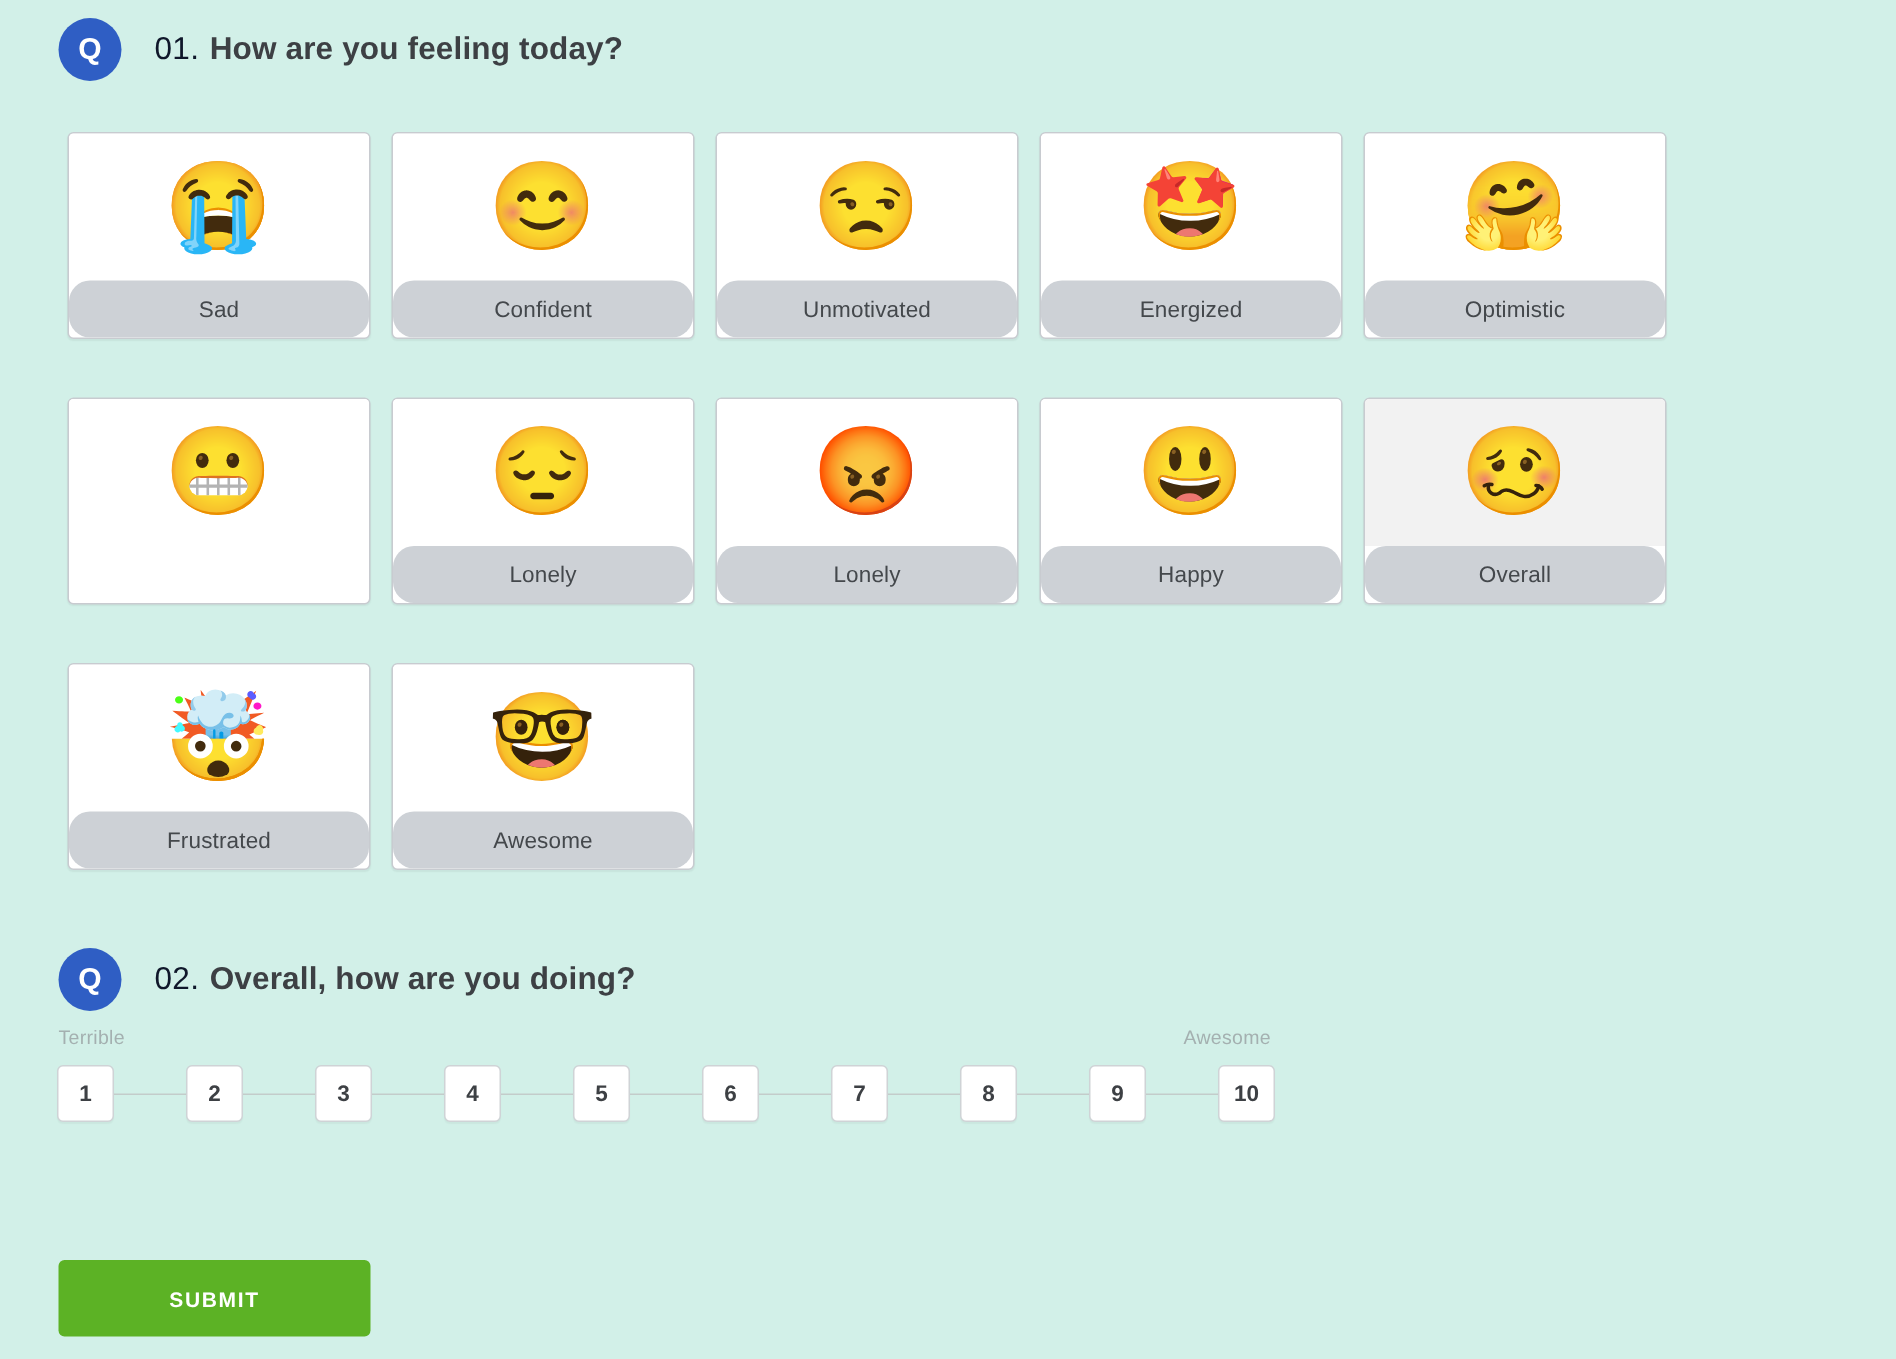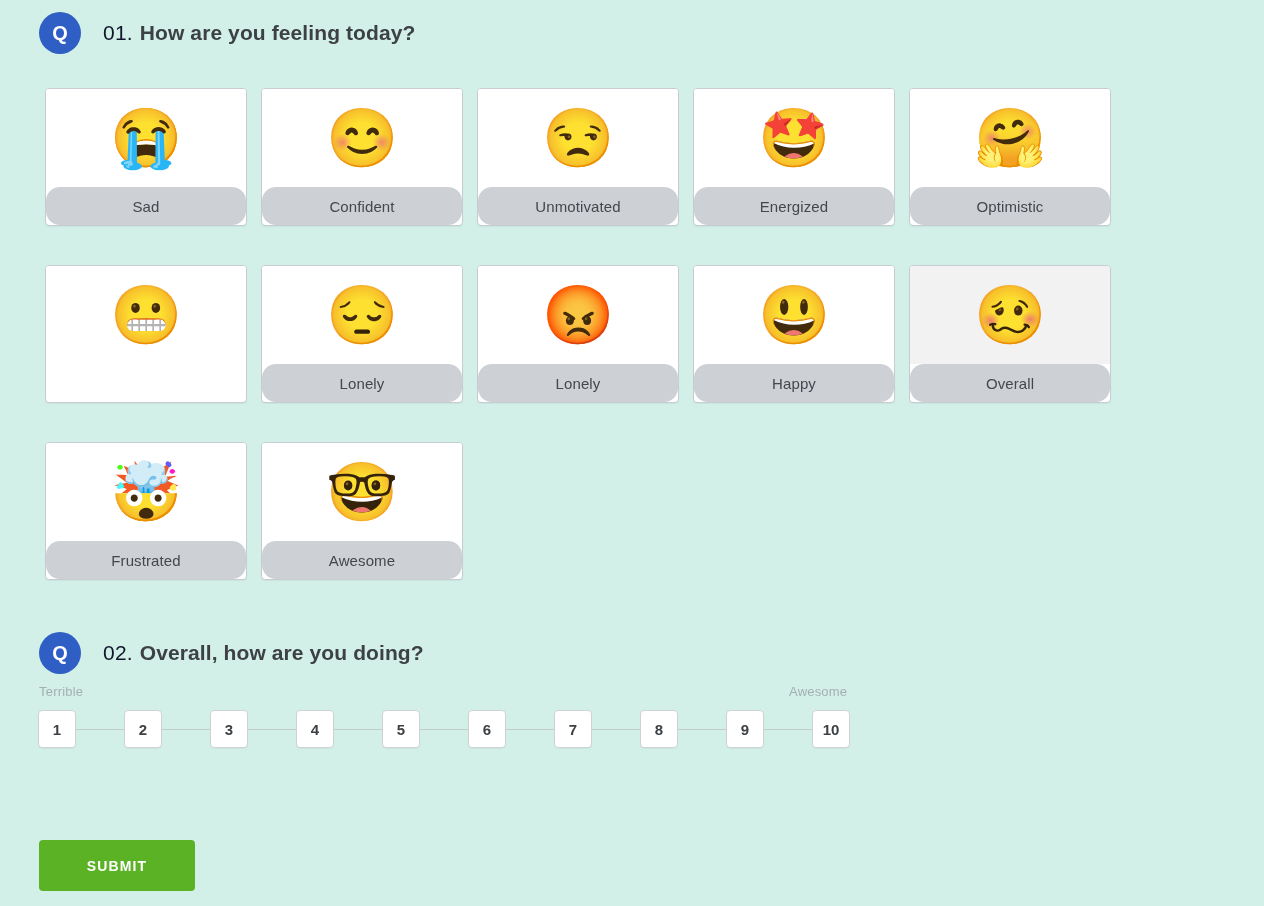--- a/index.html
+++ b/index.html
@@ -147,21 +147,21 @@
     height: 1px;
     background: #c3ccca;
     flex: 0 0 48px;
   }
 
   
   .submit-btn {
     position: absolute;
     left: 39px;
     top: 840px;
-    width: 156px;
+    width: 208px;
     height: 51px;
     background: #5cb225;
     color: #ffffff;
     border: none;
     border-radius: 4px;
     font-size: 14px;
     font-weight: bold;
     letter-spacing: 1.1px;
     font-family: "Liberation Sans", sans-serif;
     cursor: pointer;

